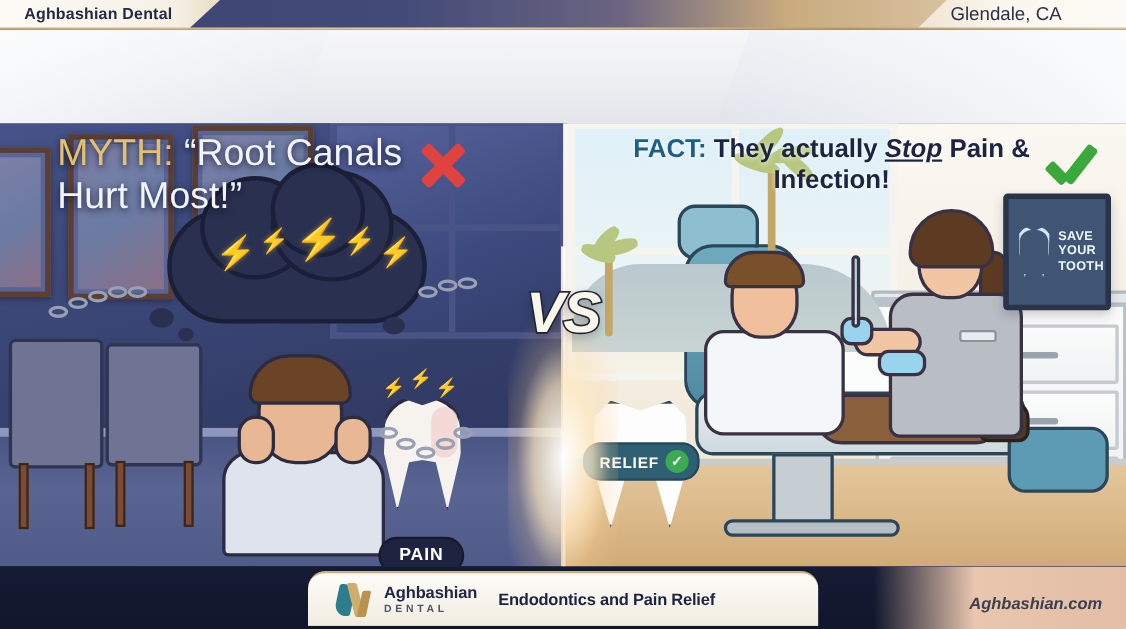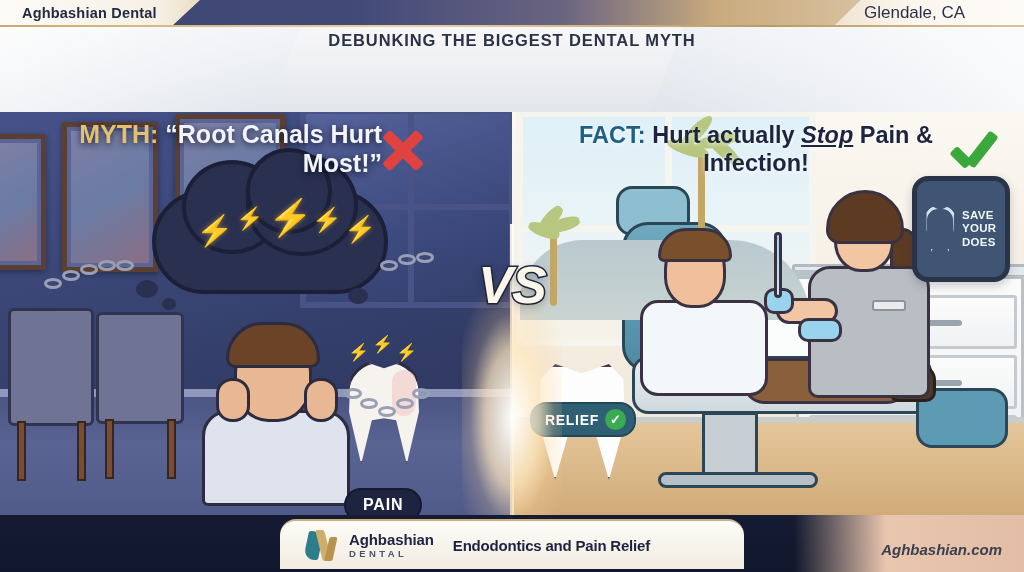--- a/index.html
+++ b/index.html
@@ -130,21 +130,21 @@
      background:#b9c2ca; border-radius:5px; }
   .plant-pot { position:absolute; right:32px; top:118px; width:48px; height:40px;
      background:#f7f8f8; border:3px solid #bfc6cc; border-radius:4px 4px 12px 12px; }
   .leafy { position:absolute; background:#77a85a; border-radius:50% 10% 50% 10%; }
   .floor-light { position:absolute; left:0; bottom:0; width:512px; height:92px;
      background:linear-gradient(180deg,#e4c69b,#d9b686 60%,#d0ab79); }
   .baseboard-light { position:absolute; left:0; bottom:88px; width:512px; height:10px; background:#c9ccc9; }
 
   
   .monitor { position:absolute; right:14px; top:64px; width:98px; height:106px;
-     background:#3f5573; border:5px solid #2a3448; border-radius:16px; z-index:5;
+     background:#3f5573; border:5px solid #2a3448; border-radius:4px; z-index:5;
      box-shadow:0 4px 10px rgba(60,60,80,.25); display:flex; align-items:center; }
   .mon-tooth { width:32px; height:46px; margin-left:7px; border:3px solid #cfe6ef; border-radius:14px 14px 4px 4px;
      clip-path:polygon(8% 14%,24% 0,50% 9%,78% 0,94% 14%,92% 52%,76% 100%,62% 56%,40% 56%,24% 100%,8% 52%); }
   .mon-text { color:#eef6fa; font-size:11.5px; font-weight:700; line-height:1.14; margin-left:6px; letter-spacing:.3px; }
 
   
   .dchair-back { position:absolute; left:110px; top:110px; width:104px; height:150px;
      background:linear-gradient(180deg,#6fa9bd,#4e8ba3); border:3px solid #2b4757; border-radius:26px; }
   .dchair-head { position:absolute; left:104px; top:74px; width:74px; height:50px;
      background:#8dbfd0; border:3px solid #2b4757; border-radius:16px; }
@@ -185,22 +185,22 @@
   .tooth-good { position:absolute; left:22px; top:252px; width:96px; height:116px; z-index:8; }
   .tooth-good .tshape { position:absolute; inset:0; background:#fdfdfd; border:3px solid #3a4050;
      clip-path:polygon(7% 13%,22% 0,50% 8%,78% 0,93% 13%,95% 50%,78% 100%,63% 57%,50% 55%,37% 57%,22% 100%,5% 50%); }
   .relief-badge { position:absolute; left:18px; top:290px; z-index:10; display:flex; align-items:center; gap:6px;
      background:#2f5f72; border-radius:16px; padding:5px 8px 5px 13px; border:2px solid #21485a; }
   .relief-badge .rtxt { color:#fff; font-size:14px; font-weight:800; letter-spacing:.7px; }
   .relief-badge .rcheck { width:21px; height:21px; border-radius:50%; background:#3aab52;
      color:#fff; font-size:13px; font-weight:900; display:flex; align-items:center; justify-content:center; }
 
   
-  .myth-head { position:absolute; left:52px; top:120px; z-index:50; width:330px; text-align:right;
-     font-size:25px; font-weight:700; line-height:1.16; color:#f2f4fa;
+  .myth-head { position:absolute; left:52px; top:120px; z-index:50; width:330px; text-align:left;
+     font-size:34px; font-weight:400; line-height:1.16; color:#f2f4fa;
      text-shadow:0 2px 7px rgba(10,14,32,.85); }
   .myth-head .kw { color:#e4c071; }
   .xmark { position:absolute; left:375px; top:122px; z-index:51; width:54px; height:54px; }
   .xmark span { position:absolute; left:4px; top:23px; width:48px; height:11px; background:#e0433f; border-radius:3px; }
   .xmark span:first-child { transform:rotate(45deg); }
   .xmark span:last-child { transform:rotate(-45deg); }
 
   .fact-head { position:absolute; left:572px; top:121px; z-index:50; width:368px; text-align:center;
      font-size:23.5px; font-weight:800; line-height:1.2; color:#1d2440;
      text-shadow:0 1px 5px rgba(255,255,255,.8); }
@@ -250,21 +250,20 @@
     <div class="ribbon-left">
       <span>Aghbashian Dental</span>
     </div>
     <div class="ribbon-right">
       <span>Glendale, CA</span>
     </div>
   </div>
   <div class="gold-line"></div>
 
   <div class="header">
-    <div class="subtitle">DEBUNKING THE BIGGEST DENTAL MYTH</div>
   </div>
 
   <div class="scenes">
 
     <div class="scene scene-myth">
       <div class="wall-dark"></div>
       <div class="frame f1">
           <i></i>
         </div>
       <div class="frame f2">
@@ -371,21 +370,21 @@
         <div class="leafy" style="left:26px;top:-26px;width:16px;height:30px;transform:rotate(22deg);"></div>
       </div>
       <div class="baseboard-light"></div>
       <div class="floor-light"></div>
 
       <div class="monitor">
         <div class="mon-tooth"></div>
         <div class="mon-text">
           <div>SAVE</div>
           <div>YOUR</div>
-          <div>DOES</div>
+          <div>TOOTH</div>
         </div>
       </div>
 
       <div class="stool"></div>
       <div class="dchair-head"></div>
       <div class="dchair-back"></div>
       <div class="dchair-seat"></div>
       <div class="dchair-base"></div>
       <div class="dchair-foot"></div>
 
@@ -428,21 +427,21 @@
     <span class="kw">MYTH:</span>
     <span>“Root Canals Hurt Most!”</span>
   </div>
   <div class="xmark">
       <span></span>
       <span></span>
     </div>
 
   <div class="fact-head">
     <span class="kw">FACT:</span>
-    <span>Hurt actually </span><span class="em">Stop</span>
+    <span>They actually </span><span class="em">Stop</span>
     <span>Pain &amp; Infection!</span>
   </div>
   <div class="checkmark">
       <i></i>
       <i></i>
     </div>
 
   <div class="footer">
     <div class="site-bg"></div>
     <div class="foot-plate">

